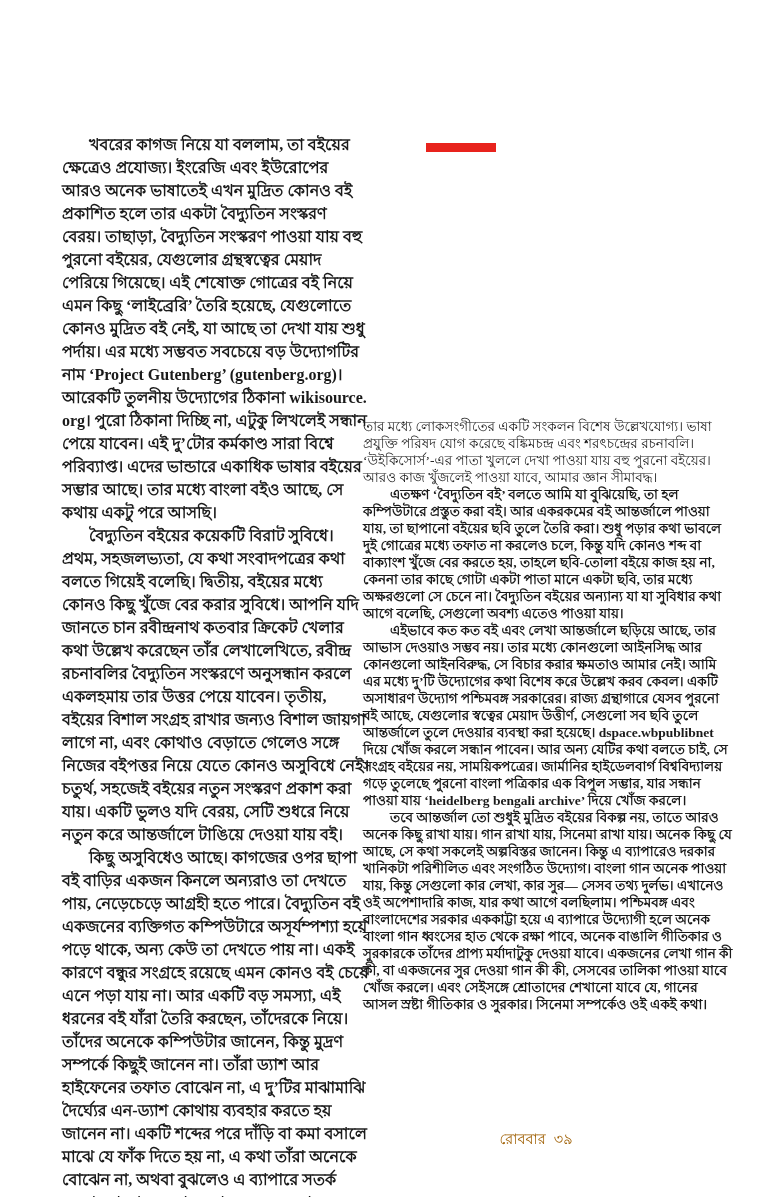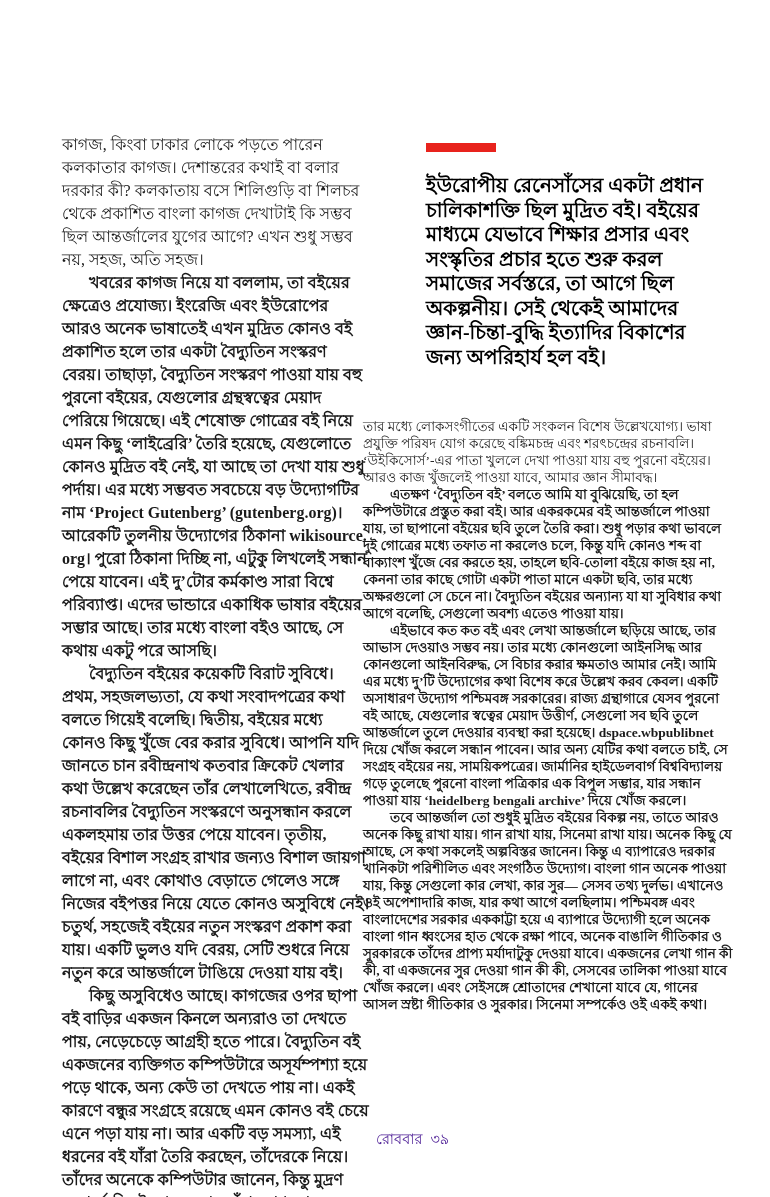--- a/index.html
+++ b/index.html
@@ -46,42 +46,40 @@
   .pullquote-text {
     font-size: 20px; line-height: 24.5px;
     font-weight: 700;
     color: #000000;
     text-align: left;
   }
   
   .page-footer {
     position: absolute;
     left: 376px; top: 1130px; width: 320px;
-    text-align: left;
+    text-align: center;
     font-size: 14.5px; line-height: 18px;
-    color: #4c1d95;
+    color: #a16207;
   }
   .page-footer .pgnum { margin-left: 8px; }
 </style>
 </head>
 <body>
 
 <div class="page">
 
   <div class="col-left">
-    <p>কাগজ, কিংবা ঢাকার লোকে পড়তে পারেন কলকাতার কাগজ। দেশান্তরের কথাই বা বলার দরকার কী? কলকাতায় বসে শিলিগুড়ি বা শিলচর থেকে প্রকাশিত বাংলা কাগজ দেখাটাই কি সম্ভব ছিল আন্তর্জালের যুগের আগে? এখন শুধু সম্ভব নয়, সহজ, অতি সহজ।</p>
     <p class="ind">খবরের কাগজ নিয়ে যা বললাম, তা বইয়ের ক্ষেত্রেও প্রযোজ্য। ইংরেজি এবং ইউরোপের আরও অনেক ভাষাতেই এখন মুদ্রিত কোনও বই প্রকাশিত হলে তার একটা বৈদ্যুতিন সংস্করণ বেরয়। তাছাড়া, বৈদ্যুতিন সংস্করণ পাওয়া যায় বহু পুরনো বইয়ের, যেগুলোর গ্রন্থস্বত্বের মেয়াদ পেরিয়ে গিয়েছে। এই শেষোক্ত গোত্রের বই নিয়ে এমন কিছু ‘লাইব্রেরি’ তৈরি হয়েছে, যেগুলোতে কোনও মুদ্রিত বই নেই, যা আছে তা দেখা যায় শুধু পর্দায়। এর মধ্যে সম্ভবত সবচেয়ে বড় উদ্যোগটির নাম ‘Project Gutenberg’ (gutenberg.org)। আরেকটি তুলনীয় উদ্যোগের ঠিকানা wikisource. org। পুরো ঠিকানা দিচ্ছি না, এটুকু লিখলেই সন্ধান পেয়ে যাবেন। এই দু’টোর কর্মকাণ্ড সারা বিশ্বে পরিব্যাপ্ত। এদের ভান্ডারে একাধিক ভাষার বইয়ের সম্ভার আছে। তার মধ্যে বাংলা বইও আছে, সে কথায় একটু পরে আসছি।</p>
     <p class="ind">বৈদ্যুতিন বইয়ের কয়েকটি বিরাট সুবিধে। প্রথম, সহজলভ্যতা, যে কথা সংবাদপত্রের কথা বলতে গিয়েই বলেছি। দ্বিতীয়, বইয়ের মধ্যে কোনও কিছু খুঁজে বের করার সুবিধে। আপনি যদি জানতে চান রবীন্দ্রনাথ কতবার ক্রিকেট খেলার কথা উল্লেখ করেছেন তাঁর লেখালেখিতে, রবীন্দ্র রচনাবলির বৈদ্যুতিন সংস্করণে অনুসন্ধান করলে একলহমায় তার উত্তর পেয়ে যাবেন। তৃতীয়, বইয়ের বিশাল সংগ্রহ রাখার জন্যও বিশাল জায়গা লাগে না, এবং কোথাও বেড়াতে গেলেও সঙ্গে নিজের বইপত্তর নিয়ে যেতে কোনও অসুবিধে নেই। চতুর্থ, সহজেই বইয়ের নতুন সংস্করণ প্রকাশ করা যায়। একটি ভুলও যদি বেরয়, সেটি শুধরে নিয়ে নতুন করে আন্তর্জালে টাঙিয়ে দেওয়া যায় বই।</p>
     <p class="ind">কিছু অসুবিধেও আছে। কাগজের ওপর ছাপা বই বাড়ির একজন কিনলে অন্যরাও তা দেখতে পায়, নেড়েচেড়ে আগ্রহী হতে পারে। বৈদ্যুতিন বই একজনের ব্যক্তিগত কম্পিউটারে অসূর্যম্পশ্যা হয়ে পড়ে থাকে, অন্য কেউ তা দেখতে পায় না। একই কারণে বন্ধুর সংগ্রহে রয়েছে এমন কোনও বই চেয়ে এনে পড়া যায় না। আর একটি বড় সমস্যা, এই ধরনের বই যাঁরা তৈরি করছেন, তাঁদেরকে নিয়ে। তাঁদের অনেকে কম্পিউটার জানেন, কিন্তু মুদ্রণ সম্পর্কে কিছুই জানেন না। তাঁরা ড্যাশ আর হাইফেনের তফাত বোঝেন না, এ দু’টির মাঝামাঝি দৈর্ঘ্যের এন-ড্যাশ কোথায় ব্যবহার করতে হয় জানেন না। একটি শব্দের পরে দাঁড়ি বা কমা বসালে মাঝে যে ফাঁক দিতে হয় না, এ কথা তাঁরা অনেকে বোঝেন না, অথবা বুঝলেও এ ব্যাপারে সতর্ক হওয়ার প্রয়োজন আছে তা মনে করেন না। এরকম নানা কারণে শেষ পর্যন্ত যা তৈরি হয়, তাতে পেশাদারি দক্ষতার ছাপ দেখা যায় না, ছাপানো বইয়ে যা দেখতে আমরা অভ্যস্ত। অবশ্য এ কথা শুধু পুরনো বইয়ের বৈদ্যুতিন সংস্করণ সম্পর্কেই প্রযোজ্য, নতুন করে যেসব বই দু’-মাধ্যমেই বেরচ্ছে, সেগুলো পেশাদারদের হাতেই প্রস্তুত হচ্ছে।</p>
 
   </div>
 
   <div class="pullquote">
     <div class="accent-bar" style="background: rgb(232, 35, 29);"></div>
-    <div class="pullquote-text">ইউরোপীয় রেনেসাঁসের একটা প্রধান চালিকাশক্তি ছিল মুদ্রিত বই। বইয়ের মাধ্যমে যেভাবে শিক্ষার প্রসার এবং সংস্কৃতির প্রচার হতে শুরু করল সমাজের সর্বস্তরে, তা আগে ছিল অকল্পনীয়। সেই থেকেই আমাদের জ্ঞান-চিন্তা-বুদ্ধি ইত্যাদির বিকাশের জন্য অপরিহার্য হল বই।</div>
   </div>
 
   <div class="col-right">
     <p>তার মধ্যে লোকসংগীতের একটি সংকলন বিশেষ উল্লেখযোগ্য। ভাষা প্রযুক্তি পরিষদ যোগ করেছে বঙ্কিমচন্দ্র এবং শরৎচন্দ্রের রচনাবলি। ‘উইকিসোর্স’-এর পাতা খুললে দেখা পাওয়া যায় বহু পুরনো বইয়ের। আরও কাজ খুঁজলেই পাওয়া যাবে, আমার জ্ঞান সীমাবদ্ধ।</p>
     <p class="ind">এতক্ষণ ‘বৈদ্যুতিন বই’ বলতে আমি যা বুঝিয়েছি, তা হল কম্পিউটারে প্রস্তুত করা বই। আর একরকমের বই আন্তর্জালে পাওয়া যায়, তা ছাপানো বইয়ের ছবি তুলে তৈরি করা। শুধু পড়ার কথা ভাবলে দুই গোত্রের মধ্যে তফাত না করলেও চলে, কিন্তু যদি কোনও শব্দ বা বাক্যাংশ খুঁজে বের করতে হয়, তাহলে ছবি-তোলা বইয়ে কাজ হয় না, কেননা তার কাছে গোটা একটা পাতা মানে একটা ছবি, তার মধ্যে অক্ষরগুলো সে চেনে না। বৈদ্যুতিন বইয়ের অন্যান্য যা যা সুবিধার কথা আগে বলেছি, সেগুলো অবশ্য এতেও পাওয়া যায়।</p>
     <p class="ind">এইভাবে কত কত বই এবং লেখা আন্তর্জালে ছড়িয়ে আছে, তার আভাস দেওয়াও সম্ভব নয়। তার মধ্যে কোনগুলো আইনসিদ্ধ আর কোনগুলো আইনবিরুদ্ধ, সে বিচার করার ক্ষমতাও আমার নেই। আমি এর মধ্যে দু’টি উদ্যোগের কথা বিশেষ করে উল্লেখ করব কেবল। একটি অসাধারণ উদ্যোগ পশ্চিমবঙ্গ সরকারের। রাজ্য গ্রন্থাগারে যেসব পুরনো বই আছে, যেগুলোর স্বত্বের মেয়াদ উত্তীর্ণ, সেগুলো সব ছবি তুলে আন্তর্জালে তুলে দেওয়ার ব্যবস্থা করা হয়েছে। dspace.wbpublibnet দিয়ে খোঁজ করলে সন্ধান পাবেন। আর অন্য যেটির কথা বলতে চাই, সে সংগ্রহ বইয়ের নয়, সাময়িকপত্রের। জার্মানির হাইডেলবার্গ বিশ্ববিদ্যালয় গড়ে তুলেছে পুরনো বাংলা পত্রিকার এক বিপুল সম্ভার, যার সন্ধান পাওয়া যায় ‘heidelberg bengali archive’ দিয়ে খোঁজ করলে।</p>
     <p class="ind">তবে আন্তর্জাল তো শুধুই মুদ্রিত বইয়ের বিকল্প নয়, তাতে আরও অনেক কিছু রাখা যায়। গান রাখা যায়, সিনেমা রাখা যায়। অনেক কিছু যে আছে, সে কথা সকলেই অল্পবিস্তর জানেন। কিন্তু এ ব্যাপারেও দরকার খানিকটা পরিশীলিত এবং সংগঠিত উদ্যোগ। বাংলা গান অনেক পাওয়া যায়, কিন্তু সেগুলো কার লেখা, কার সুর— সেসব তথ্য দুর্লভ। এখানেও ওই অপেশাদারি কাজ, যার কথা আগে বলছিলাম। পশ্চিমবঙ্গ এবং বাংলাদেশের সরকার এককাট্টা হয়ে এ ব্যাপারে উদ্যোগী হলে অনেক বাংলা গান ধ্বংসের হাত থেকে রক্ষা পাবে, অনেক বাঙালি গীতিকার ও সুরকারকে তাঁদের প্রাপ্য মর্যাদাটুকু দেওয়া যাবে। একজনের লেখা গান কী কী, বা একজনের সুর দেওয়া গান কী কী, সেসবের তালিকা পাওয়া যাবে খোঁজ করলে। এবং সেইসঙ্গে শ্রোতাদের শেখানো যাবে যে, গানের আসল স্রষ্টা গীতিকার ও সুরকার। সিনেমা সম্পর্কেও ওই একই কথা।</p>
   </div>
 
   <div class="page-footer">

